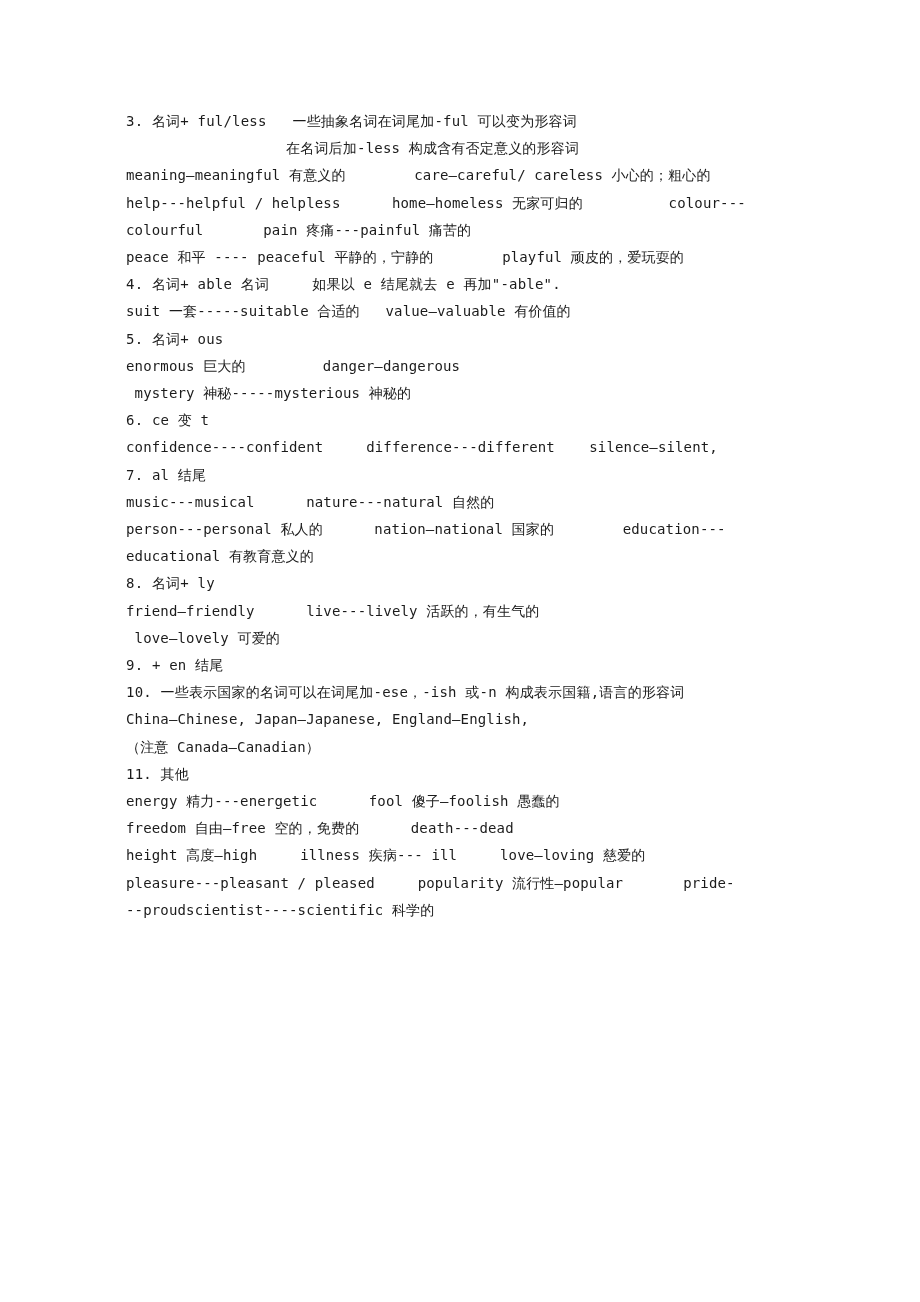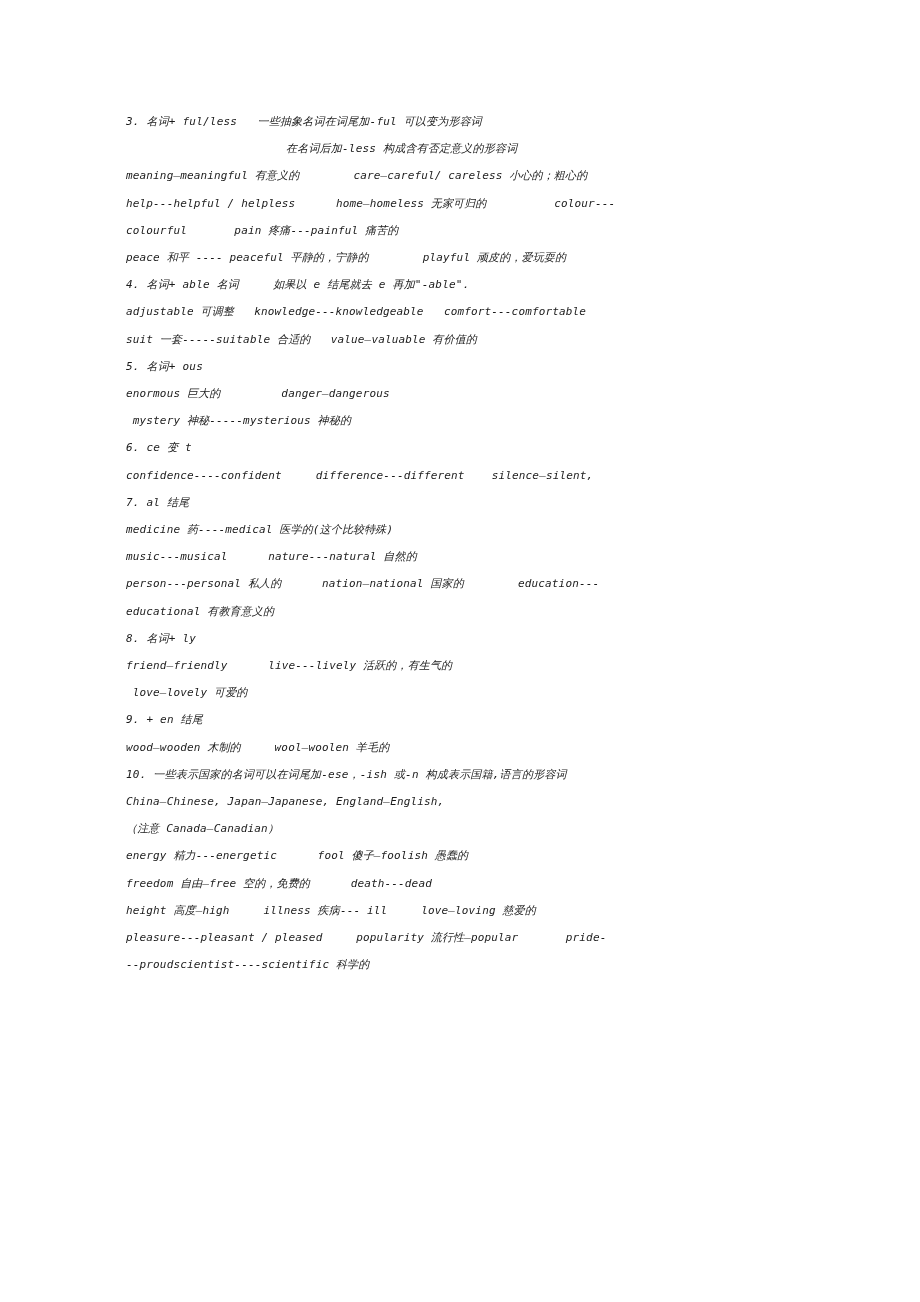--- a/index.html
+++ b/index.html
@@ -22,27 +22,26 @@
     background: #ffffff;
     box-sizing: border-box;
   }
   .doc-body {
     position: absolute;
     left: 126px;
     top: 108px;
     width: 700px;
   }
   .line {
-    font-size: 11px;
+    font-size: 14px;
     line-height: 27.2px;
     white-space: pre;
     letter-spacing: 0.15px;
     color: #1b1b1b;
     font-family: "DejaVu Sans Mono", "Liberation Mono", monospace;
-    font-style: italic;
   }
   .line.heading {
     letter-spacing: 0.2px;
   }
   .line.indent-center { padding-left: 160px; }
   .line.wide {
     width: 700px;
   }
 </style>
 </head>
@@ -52,47 +51,45 @@
   <div class="doc-body">
 
     <div class="line heading">3. 名词+ ful/less   一些抽象名词在词尾加-ful 可以变为形容词</div>
     <div class="line heading indent-center">在名词后加-less 构成含有否定意义的形容词</div>
     <div class="line">meaning—meaningful 有意义的        care—careful/ careless 小心的；粗心的</div>
     <div class="line">help---helpful / helpless      home—homeless 无家可归的          colour---</div>
     <div class="line">colourful       pain 疼痛---painful 痛苦的</div>
     <div class="line">peace 和平 ---- peaceful 平静的，宁静的        playful 顽皮的，爱玩耍的</div>
 
     <div class="line heading">4. 名词+ able 名词     如果以 e 结尾就去 e 再加"-able".</div>
-    <div class="line">adjustable 可调整   knowledge---knowledgeable   comfort---comfortable</div>
     <div class="line">suit 一套-----suitable 合适的   value—valuable 有价值的</div>
 
     <div class="line heading">5. 名词+ ous</div>
     <div class="line">enormous 巨大的         danger—dangerous</div>
     <div class="line"> mystery 神秘-----mysterious 神秘的</div>
 
     <div class="line heading">6. ce 变 t</div>
     <div class="line">confidence----confident     difference---different    silence—silent,</div>
 
     <div class="line heading">7. al 结尾</div>
-    <div class="line">medicine 药----medical 医学的(这个比较特殊)</div>
     <div class="line">music---musical      nature---natural 自然的</div>
     <div class="line">person---personal 私人的      nation—national 国家的        education---</div>
     <div class="line">educational 有教育意义的</div>
 
     <div class="line heading">8. 名词+ ly</div>
     <div class="line">friend—friendly      live---lively 活跃的，有生气的</div>
     <div class="line"> love—lovely 可爱的</div>
 
     <div class="line heading">9. + en 结尾</div>
-    <div class="line">wood—wooden 木制的     wool—woolen 羊毛的</div>
 
     <div class="line heading wide">10. 一些表示国家的名词可以在词尾加-ese，-ish 或-n 构成表示国籍,语言的形容词</div>
     <div class="line">China—Chinese, Japan—Japanese, England—English,</div>
     <div class="line">（注意 Canada—Canadian）</div>
 
+    <div class="line heading">11. 其他</div>
     <div class="line">energy 精力---energetic      fool 傻子—foolish 愚蠢的</div>
     <div class="line">freedom 自由—free 空的，免费的      death---dead</div>
     <div class="line">height 高度—high     illness 疾病--- ill     love—loving 慈爱的</div>
     <div class="line">pleasure---pleasant / pleased     popularity 流行性—popular       pride-</div>
     <div class="line">--proudscientist----scientific 科学的</div>
 
   </div>
 </div>
 
 </body></html>

